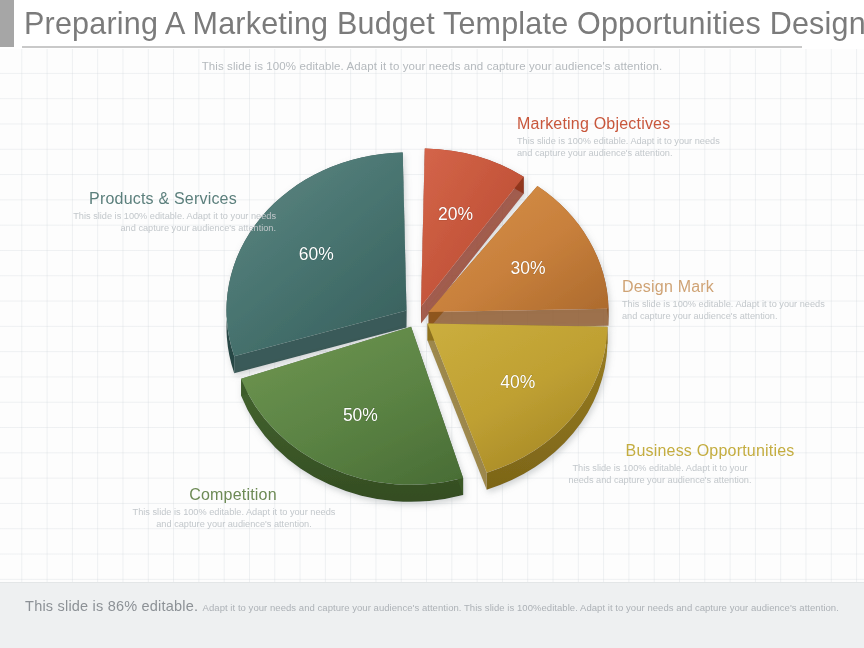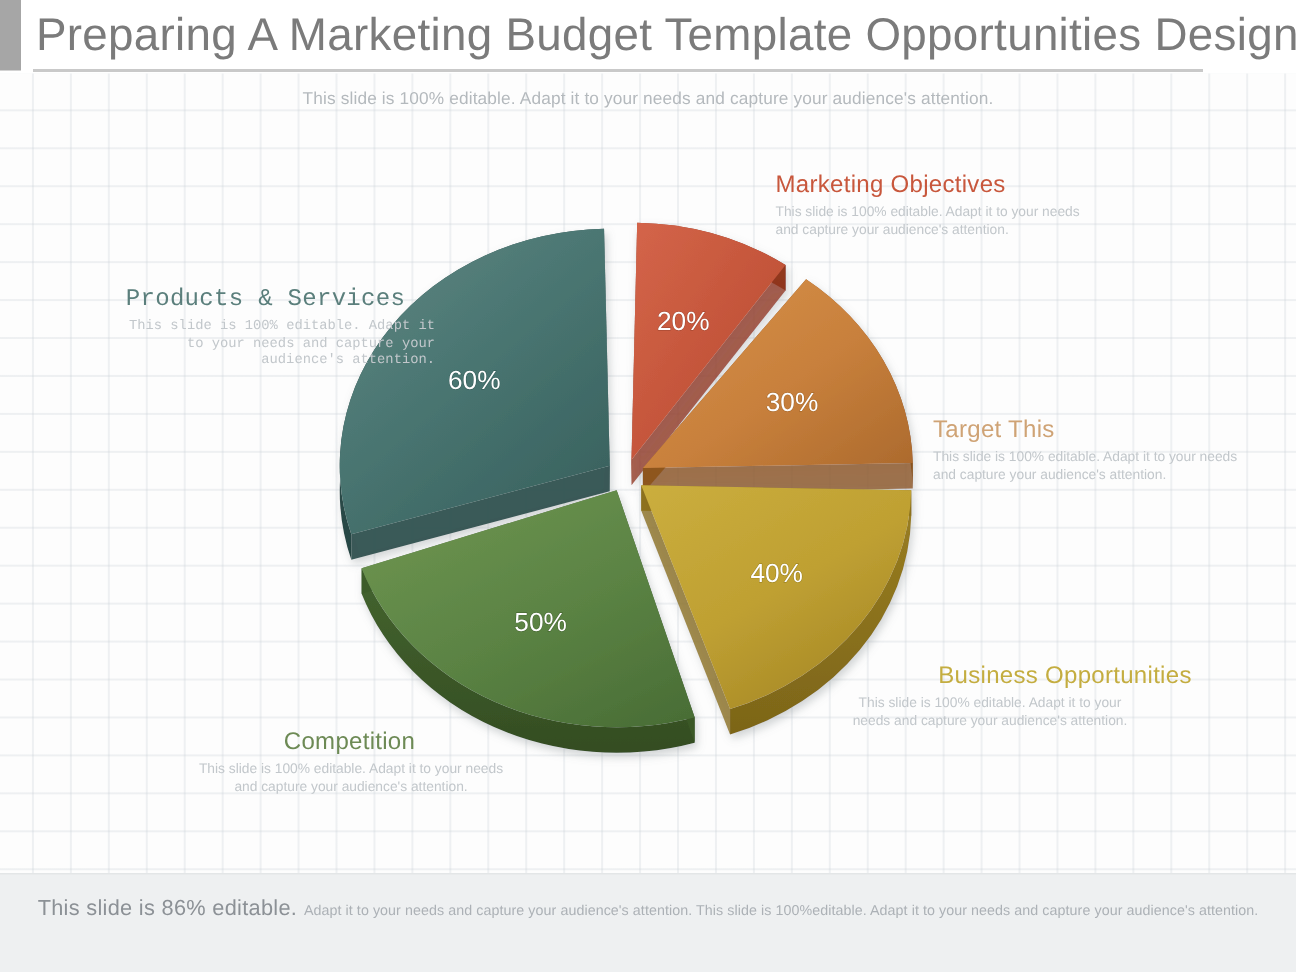--- a/index.html
+++ b/index.html
@@ -133,21 +133,21 @@
   #callout-target-mark .c-body  { width: 205px; }
 
   #callout-business-opportunities { left: 560px; top: 441px; width: 300px; text-align: center; }
   #callout-business-opportunities .c-title { color: #c4ad40; }
   #callout-business-opportunities .c-body  { width: 200px; margin-left: 0; }
 
   #callout-competition { left: 108px; top: 485px; width: 250px; text-align: center; }
   #callout-competition .c-title { color: #6d8a55; }
   #callout-competition .c-body  { width: 212px; margin-left: 20px; text-align: center; }
 
-  #callout-products-services { left: 52px; top: 189px; width: 250px; text-align: center; font-family: Liberation Mono, monospace; }
+  #callout-products-services { left: 38px; top: 189px; width: 250px; text-align: center; }
   #callout-products-services .c-title { color: #5b7f7c; }
   #callout-products-services .c-body  { width: 218px; margin-left: 20px; text-align: right; }
 </style>
 </head>
 <body>
 
 <div id="slide">
 
   <div id="header-band">
     <div id="header-accent-bar"></div>
@@ -284,21 +284,21 @@
       <text class="pct-label" x="316.2" y="254.9" stroke="#2f5451" stroke-width="0.6">60%</text>
     </svg>
   </div>
 
   <div class="callout" id="callout-marketing-objectives">
     <div class="c-title">Marketing Objectives</div>
     <div class="c-body">This slide is 100% editable. Adapt it to your needs and capture your audience's attention.</div>
   </div>
 
   <div class="callout" id="callout-target-mark">
-    <div class="c-title">Target This</div>
+    <div class="c-title">Design Mark</div>
     <div class="c-body">This slide is 100% editable. Adapt it to your needs and capture your audience's attention.</div>
   </div>
 
   <div class="callout" id="callout-business-opportunities">
     <div class="c-title">Business Opportunities</div>
     <div class="c-body">This slide is 100% editable. Adapt it to your needs and capture your audience's attention.</div>
   </div>
 
   <div class="callout" id="callout-competition">
     <div class="c-title">Competition</div>

